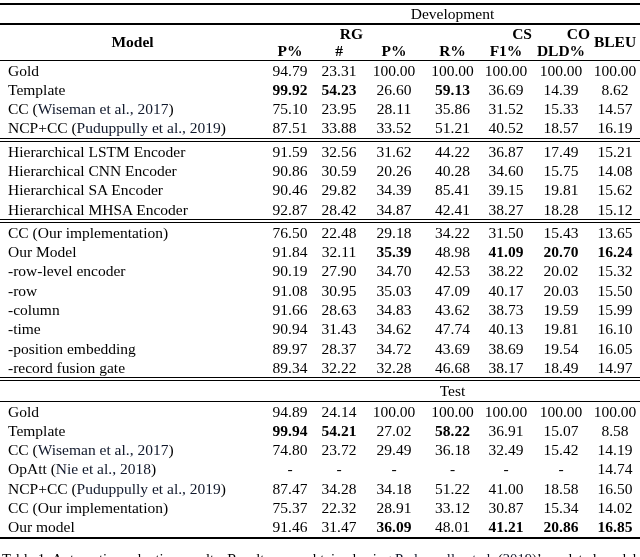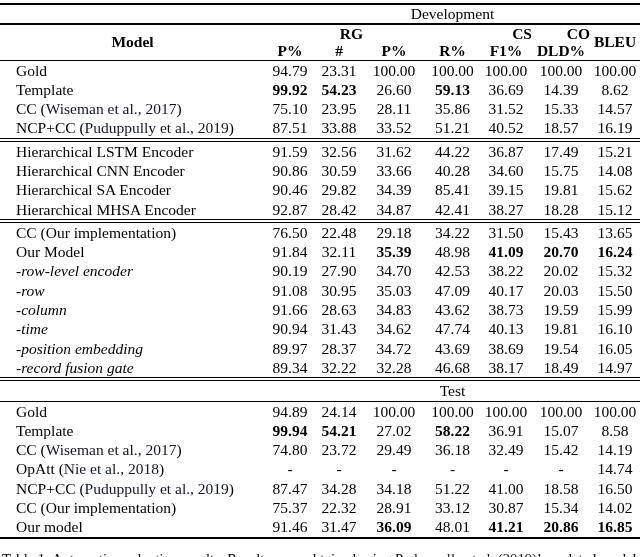--- a/index.html
+++ b/index.html
@@ -37,22 +37,22 @@
     border-bottom: 2px solid #000;
   }
   tr.subhdr-row {
     border-bottom: 1px solid #000;
   }
   .sec-title { text-align: center; font-weight: normal; }
   .model-hdr { text-align: center; vertical-align: middle; }
   .bleu-hdr  { text-align: center; vertical-align: middle; margin-top: 6px; }
   .group     { text-align: right; }
   .sub       { text-align: center; }
-  .model-cell { text-align: left; padding-left: 16px; }
-  .model-cell.ablation { font-style: italic; }
+  .model-cell { text-align: left; padding-left: 8px; }
+  .model-cell.ablation { }
   .num { text-align: center; }
   .b   { font-weight: bold; }
   .cite { color: #0f172a; cursor: pointer; }
   tr.block-start { border-top: 4px double #000; }
   tr.section-title-row {
     border-top: 4px double #000;
     border-bottom: 1px solid #000;
   }
   tr.last-row { border-bottom: 2px solid #000; }
   .caption {
@@ -146,21 +146,21 @@
         <td class="num">31.62</td>
         <td class="num">44.22</td>
         <td class="num">36.87</td>
         <td class="num">17.49</td>
         <td class="num">15.21</td>
       </tr>
       <tr>
         <td class="model-cell"><span>Hierarchical CNN Encoder</span></td>
         <td class="num">90.86</td>
         <td class="num">30.59</td>
-        <td class="num">33.66</td>
+        <td class="num">20.26</td>
         <td class="num">40.28</td>
         <td class="num">34.60</td>
         <td class="num">15.75</td>
         <td class="num">14.08</td>
       </tr>
       <tr>
         <td class="model-cell"><span>Hierarchical SA Encoder</span></td>
         <td class="num">90.46</td>
         <td class="num">29.82</td>
         <td class="num">34.39</td>

